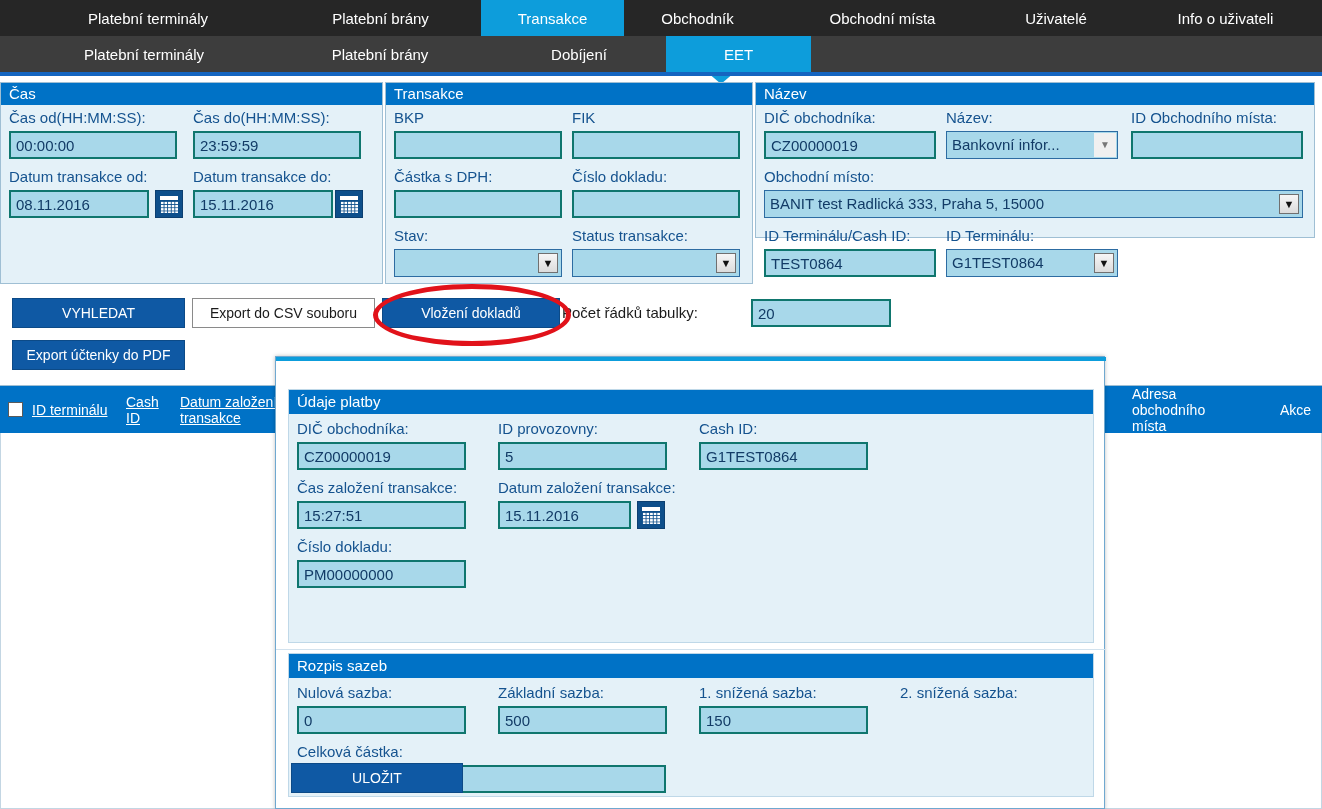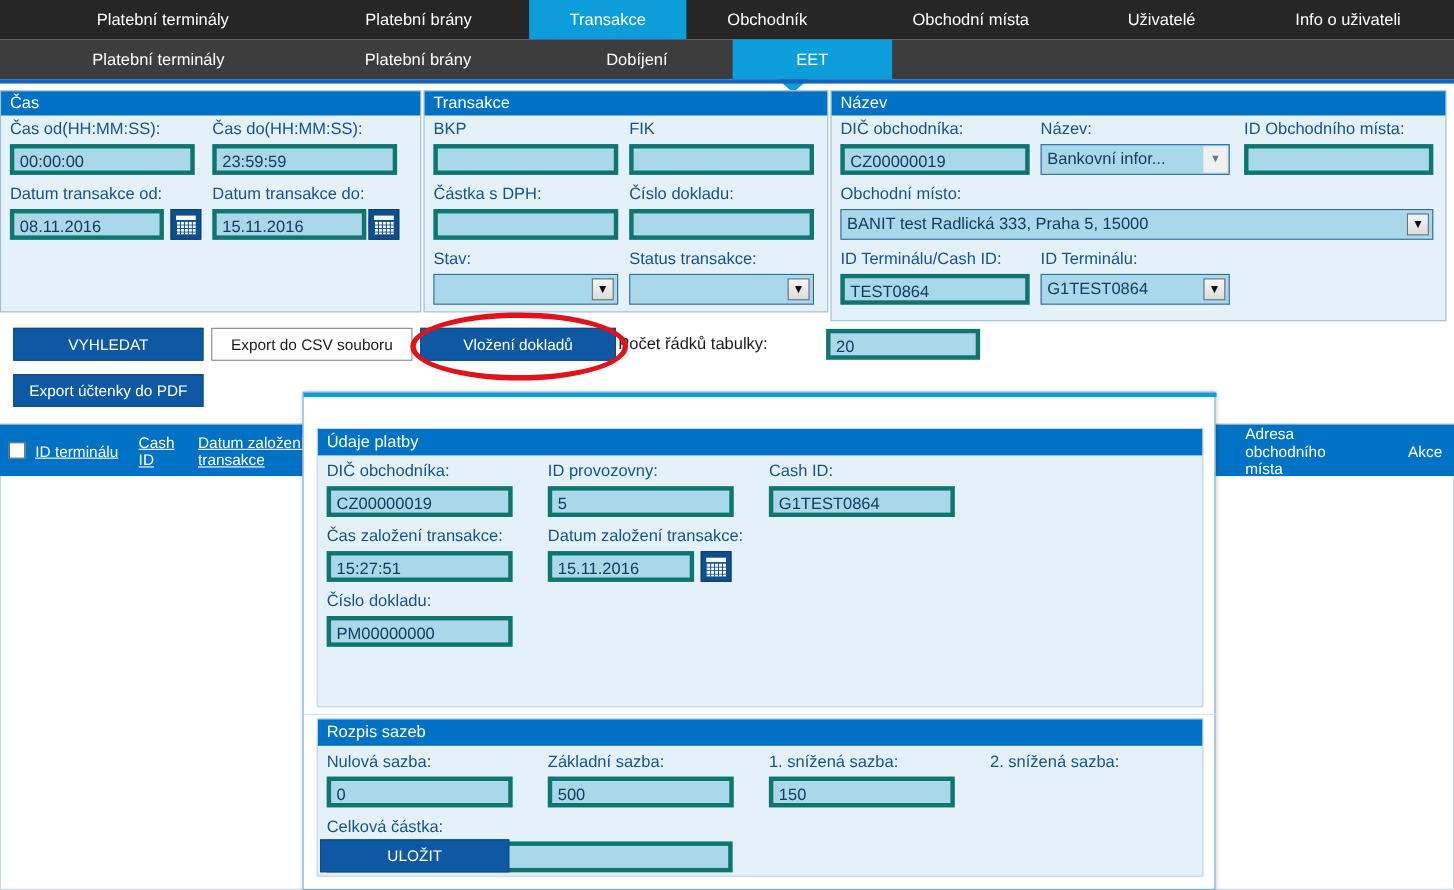--- a/index.html
+++ b/index.html
@@ -52,21 +52,21 @@
     font-size: 15px; height: 22px; line-height: 22px;
     padding-left: 8px; white-space: nowrap;
   }
   .fld-label {
     position: absolute;
     color: #15538f; font-size: 15px; white-space: nowrap;
   }
   .fld {
     position: absolute;
     background: #a8d8ea;
-    border: 4px solid #0f766e;
+    border: 2px solid #0f766e;
     color: #123b66; font-size: 15px;
     padding: 0 5px;
     line-height: 26px; height: 28px;
     white-space: nowrap; overflow: hidden;
     font-family: "Liberation Sans", sans-serif;
   }
 
   .sel {
     position: absolute;
     background: #a8d8ea;
@@ -301,21 +301,21 @@
       <span></span>
       <span class="arrow">▼</span>
     </div>
     <div class="fld-label" style="left:186px;top:144px">Status transakce:</div>
     <div class="sel" style="left:186px;top:166px;width:168px">
       <span></span>
       <span class="arrow">▼</span>
     </div>
   </div>
 
-  <div class="panel" style="left:755px;top:82px;width:560px;height:210px">
+  <div class="panel" style="left:755px;top:82px;width:560px;height:156px">
     <div class="panel-title">Název</div>
     <div class="fld-label" style="left:8px;top:26px">DIČ obchodníka:</div>
     <div class="fld" style="left:8px;top:48px;width:172px">CZ00000019</div>
     <div class="fld-label" style="left:190px;top:26px">Název:</div>
     <div class="sel" style="left:190px;top:48px;width:172px">
       <span>Bankovní infor...</span>
       <span class="arrow-flat">▼</span>
     </div>
     <div class="fld-label" style="left:375px;top:26px">ID Obchodního místa:</div>
     <div class="fld" style="left:375px;top:48px;width:172px"></div>

